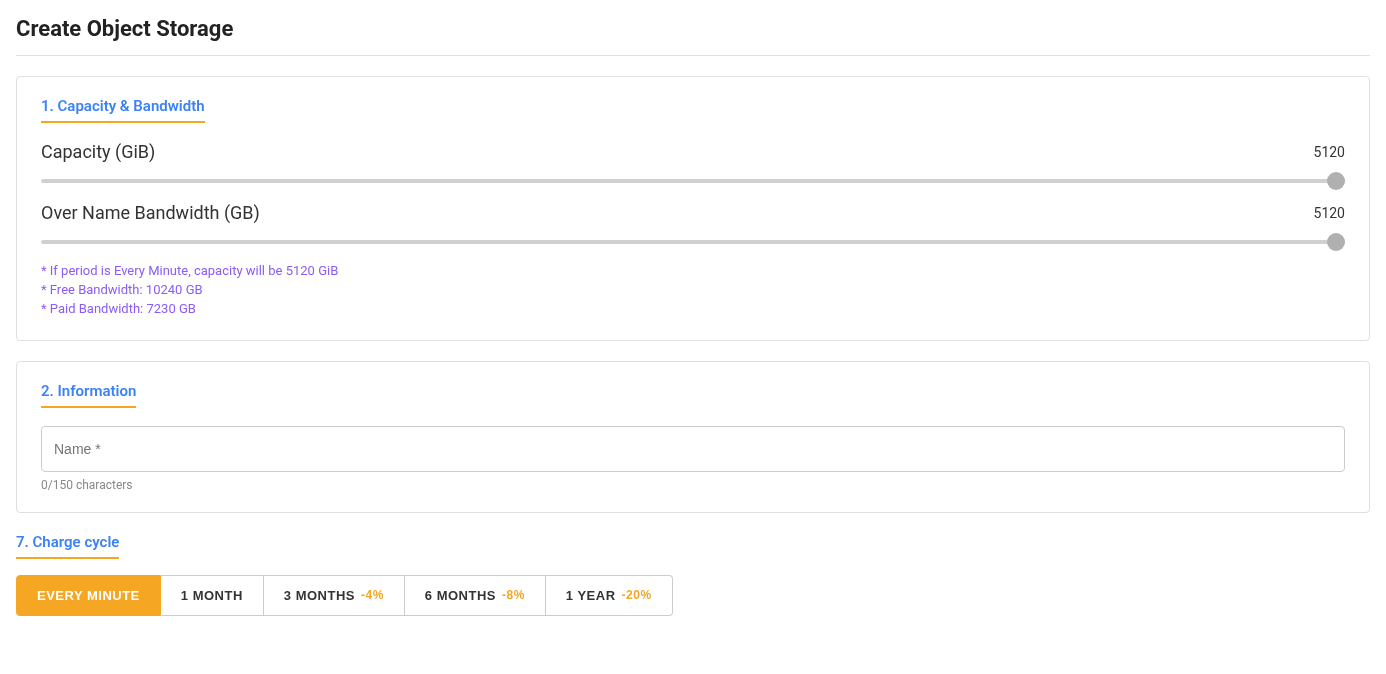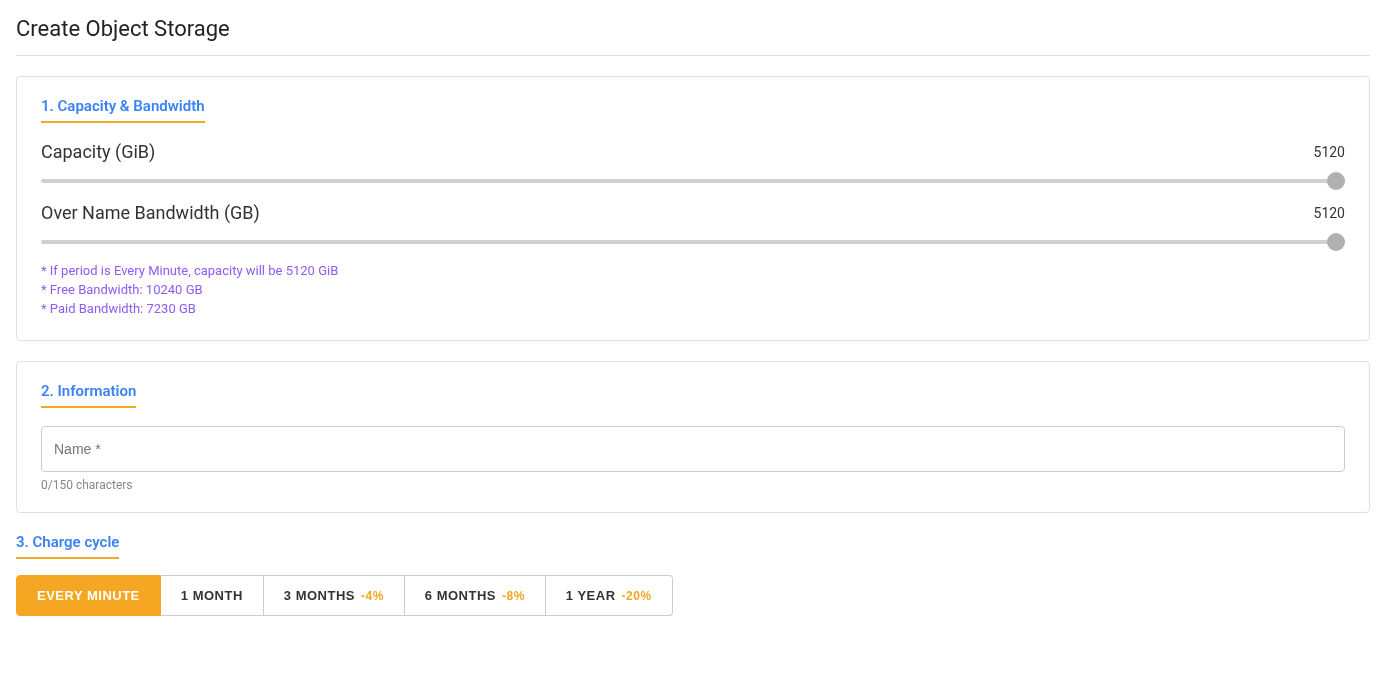--- a/index.html
+++ b/index.html
@@ -15,21 +15,21 @@
       font-size: 14px;
     }
 
     .page-container {
       max-width: 1386px;
       padding: 0 16px;
     }
 
     .page-title {
       font-size: 22px;
-      font-weight: 400;
+      font-weight: 700;
       color: #222;
       padding: 16px 0 14px 0;
       border-bottom: 1px solid #e0e0e0;
       margin-bottom: 0;
     }
 
     .section {
       border: 1px solid #e0e0e0;
       border-radius: 4px;
       margin: 20px 0;
@@ -137,21 +137,21 @@
       padding: 12px 20px;
       font-size: 13px;
       font-weight: 600;
       border: 1px solid #ccc;
       background: #fff;
       cursor: pointer;
       letter-spacing: 0.5px;
       text-transform: uppercase;
       color: #333;
       display: flex;
-      align-items: center;
+      align-items: flex-start;
       gap: 6px;
     }
 
     .charge-btn:first-child {
       border-radius: 4px 0 0 4px;
       background: #f5a623;
       border-color: #f5a623;
       color: #fff;
     }
 
@@ -201,21 +201,21 @@
     </div>
   </div>
 
   <div class="section">
     <div class="section-title">2. Information</div>
     <input type="text" class="name-input" placeholder="Name *" style="">
     <div class="char-count">0/150 characters</div>
   </div>
 
   <div style="margin: 20px 0;">
-    <div class="section-title" style="margin-bottom: 16px;">3. Charge cycle</div>
+    <div class="section-title" style="margin-bottom: 16px;">7. Charge cycle</div>
     <div class="charge-buttons">
     <button class="charge-btn" style="background: rgb(245, 166, 35); border-color: rgb(245, 166, 35); color: rgb(255, 255, 255);">
           <span>EVERY MINUTE</span>
         </button>
         <button class="charge-btn">
           <span>1 MONTH</span>
         </button>
         <button class="charge-btn">
           <span>3 MONTHS</span>
           <span class="discount-badge">-4%</span>

